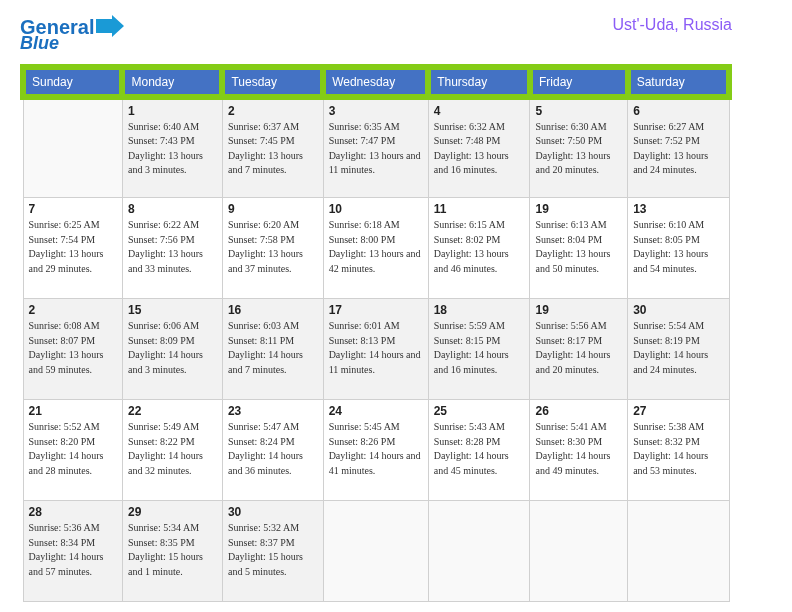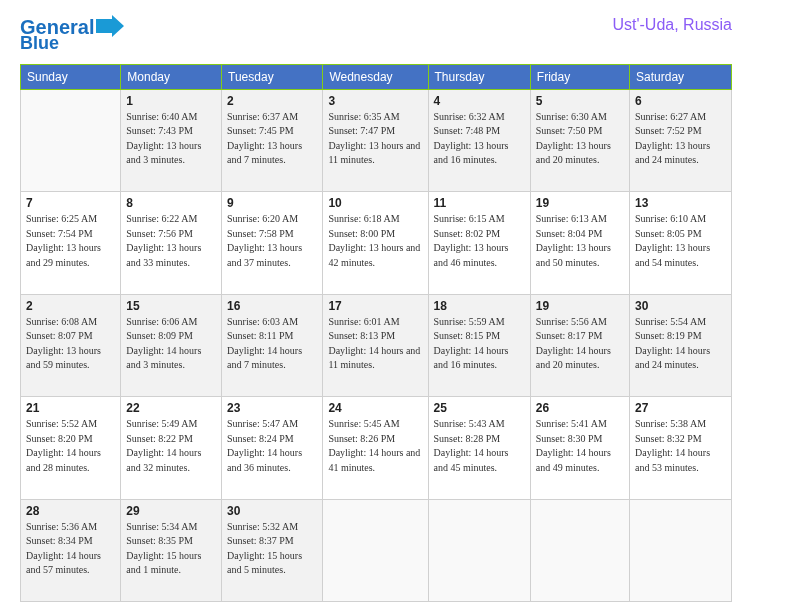--- a/index.html
+++ b/index.html
@@ -53,21 +53,21 @@
       flex: 1;
       font-size: 10.5px;
     }
     .calendar th {
       background-color: #4472c4;
       color: #fff;
       text-align: left;
       padding: 5px 6px;
       font-size: 12px;
       font-weight: normal;
-      border: 1px solid #84cc16;
+      border: 6px solid #84cc16;
     }
     .calendar td {
       border: 1px solid #d0d0d0;
       vertical-align: top;
       padding: 4px 5px;
       width: 113px;
       height: 90px;
       background: #fff;
     }
     .calendar tr:nth-child(odd) td {
@@ -100,21 +100,21 @@
   <div class="header">
     <div class="logo">
       <div style="display:flex; align-items:center;">
         <span class="logo-text">
           <span class="blue">General</span>
         </span>
         <svg width="28" height="22" viewBox="0 0 28 22" style="margin-left:2px; margin-top:-2px;">
           <polygon points="0,4 16,4 16,0 28,11 16,22 16,18 0,18" fill="#1a9ad6"></polygon>
         </svg>
       </div>
-      <span class="logo-text" style="color:#1a6fbf; font-size:18px; margin-top:-4px;">Blue</span>
+      <span class="logo-text" style="color:#1a6fbf; font-size:18px; margin-top:-4px;font-style:italic;">Blue</span>
     </div>
     <div class="title-area">
       <div class="location">Ust'-Uda, Russia</div>
     </div>
   </div>
 
   <table class="calendar">
     <thead>
       <tr id="header-row">
       <th>Sunday</th>

